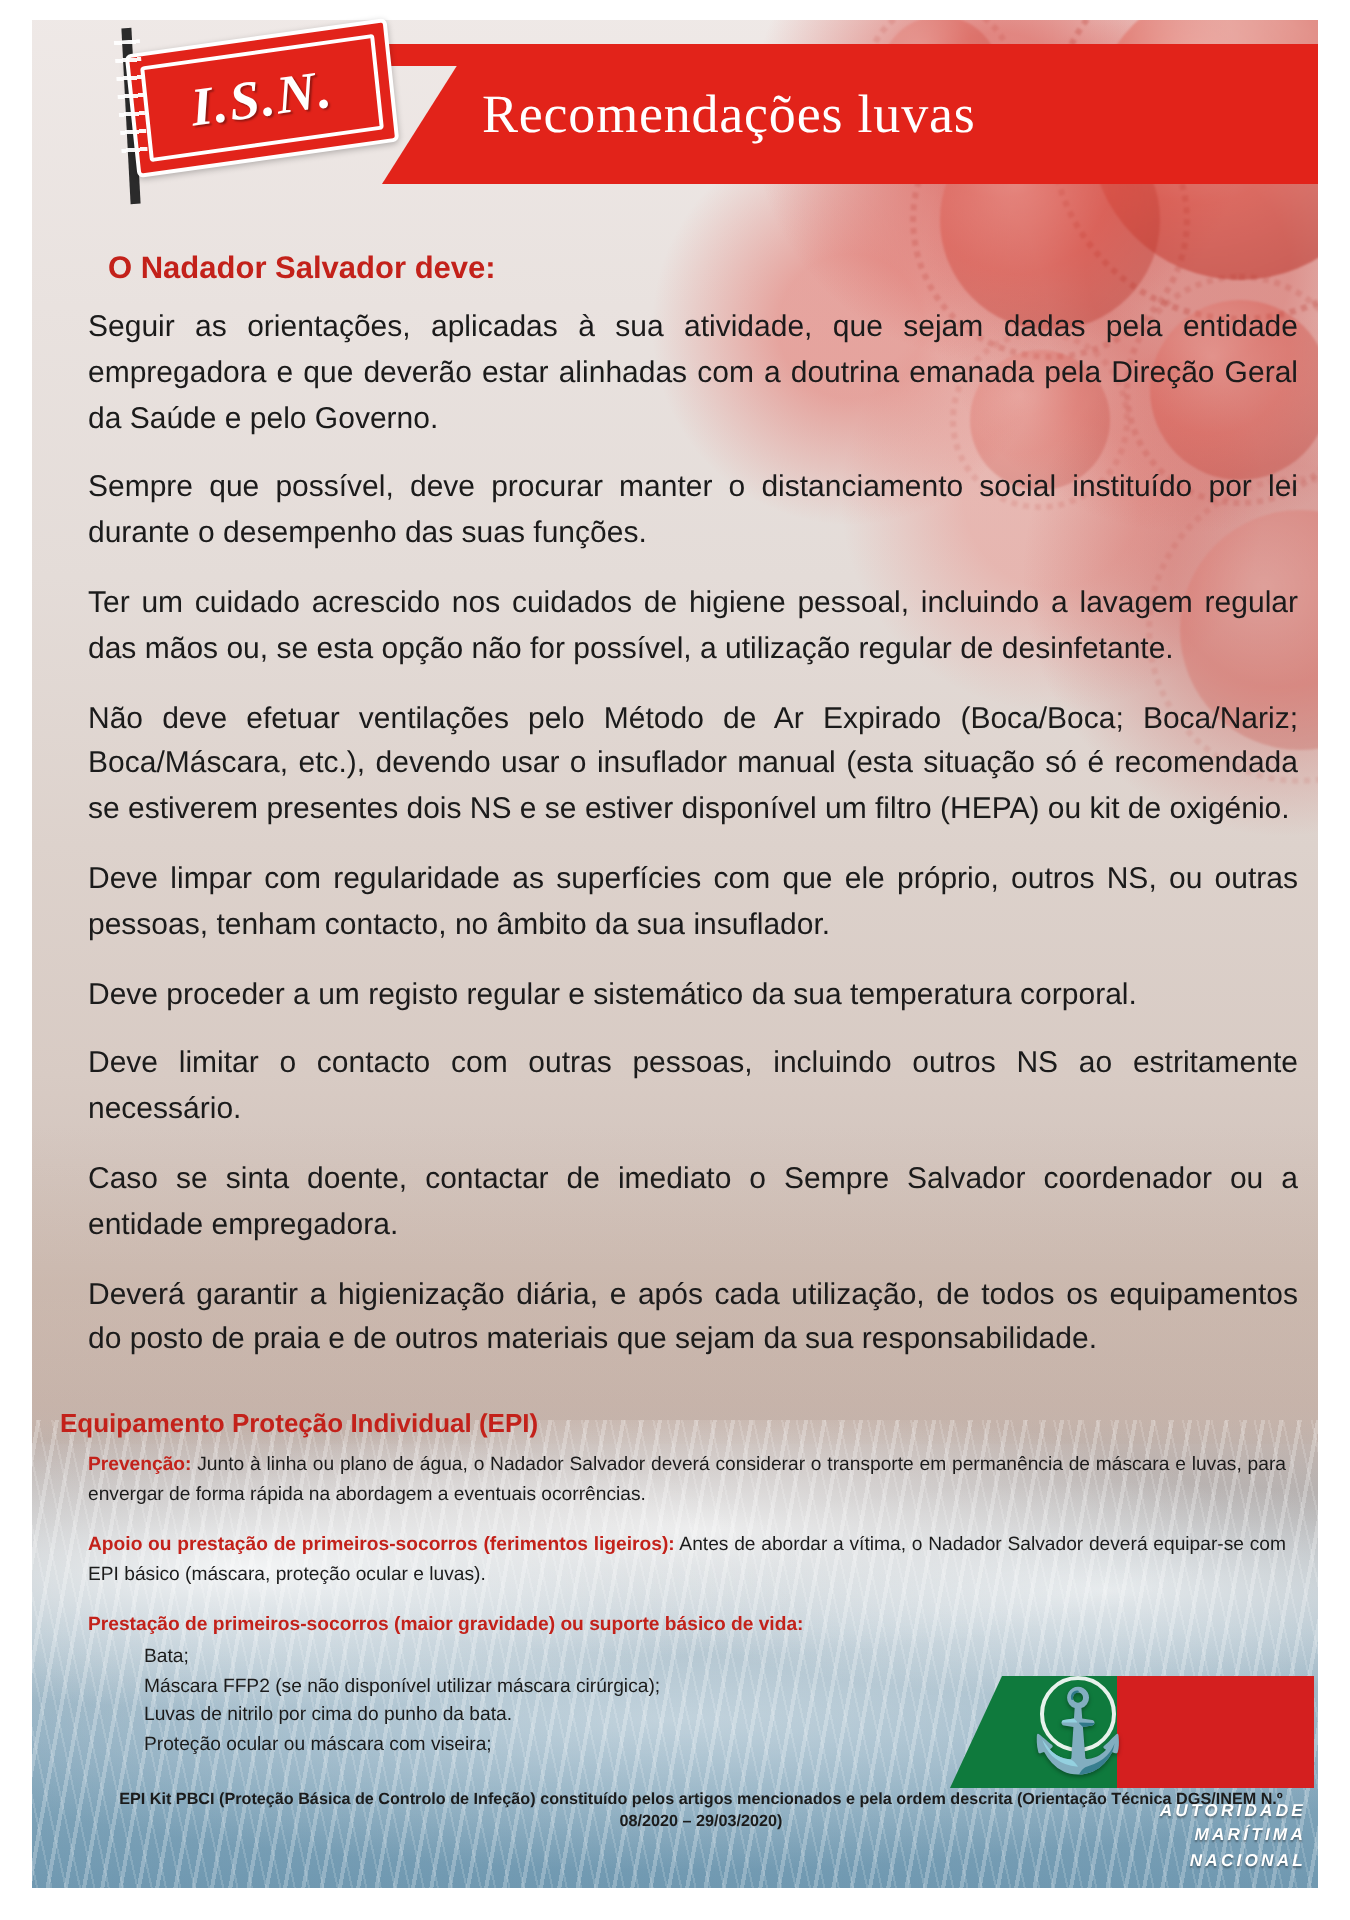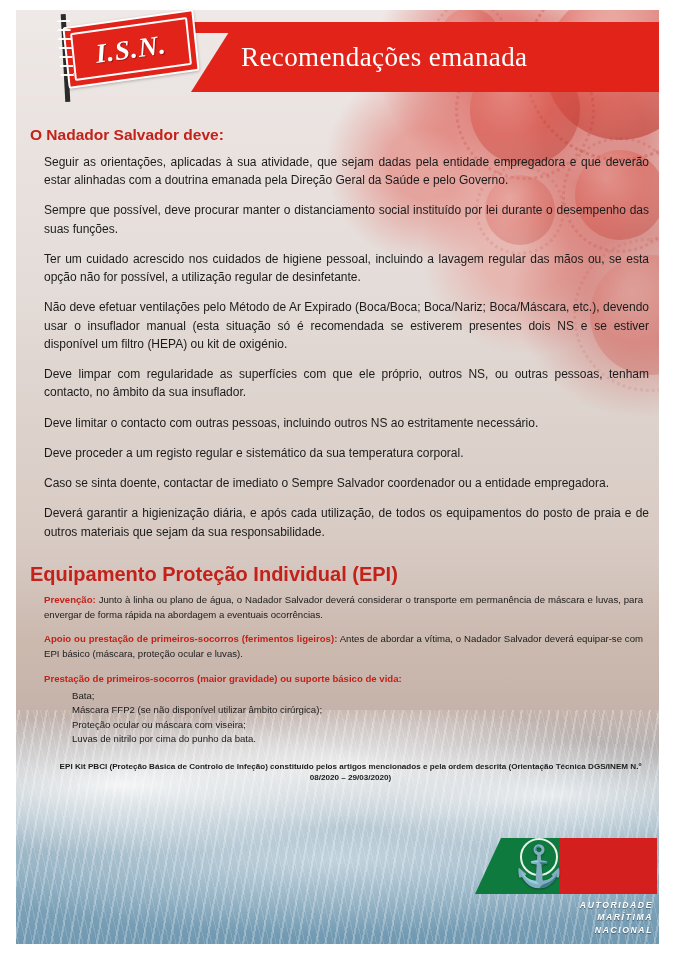--- a/index.html
+++ b/index.html
@@ -221,33 +221,34 @@
     position: absolute;
     left: 30px;
     right: 22px;
     top: 126px;
   }
   h2.sec {
     color: #c3211a;
     font-size: 15.5px;
     font-weight: bold;
     margin-bottom: 9px;
+    margin-left: 24px;
   }
   .para {
-    font-size: 12px;
+    font-size: 15px;
     line-height: 1.52;
     color: #1b1b1b;
     margin: 0 0 12px 14px;
     text-align: justify;
     padding-right: 4px;
   }
 
   h2.sec2 {
     color: #c3211a;
-    font-size: 20px;
+    font-size: 13px;
     font-weight: bold;
     margin: 22px 0 7px 0;
   }
   .epi-block {
     margin: 0 4px 10px 14px;
     font-size: 9.6px;
     line-height: 1.55;
     color: #1b1b1b;
     text-align: justify;
     padding-right: 6px;
@@ -349,65 +350,65 @@
   <div class="foam-streaks"></div>
 
   <div class="margin-t"></div>
   <div class="margin-l"></div>
   <div class="margin-r"></div>
   <div class="margin-b"></div>
 
   <div class="header">
     <div class="title-band-thin"></div>
     <div class="title-band"></div>
-    <div class="title-text">Recomendações emanada</div>
+    <div class="title-text">Recomendações luvas</div>
 
     <div class="logo">
       <div class="flag-pole"></div>
       <div class="flag-body">
         <div class="flag-inner-border"></div>
         <div class="flag-text">I.S.N.</div>
       </div>
       <div class="pole-rings"></div>
     </div>
   </div>
 
   <div class="content">
 
     <h2 class="sec">O Nadador Salvador deve:</h2>
 
     <p class="para">Seguir as orientações, aplicadas à sua atividade, que sejam dadas pela entidade empregadora e que deverão estar alinhadas com a doutrina emanada pela Direção Geral da Saúde e pelo Governo.</p>
     <p class="para">Sempre que possível, deve procurar manter o distanciamento social instituído por lei durante o desempenho das suas funções.</p>
     <p class="para">Ter um cuidado acrescido nos cuidados de higiene pessoal, incluindo a lavagem regular das mãos ou, se esta opção não for possível, a utilização regular de desinfetante.</p>
     <p class="para">Não deve efetuar ventilações pelo Método de Ar Expirado (Boca/Boca; Boca/Nariz; Boca/Máscara, etc.), devendo usar o insuflador manual (esta situação só é recomendada se estiverem presentes dois NS e se estiver disponível um filtro (HEPA) ou kit de oxigénio.</p>
     <p class="para">Deve limpar com regularidade as superfícies com que ele próprio, outros NS, ou outras pessoas, tenham contacto, no âmbito da sua insuflador.</p>
+    <p class="para">Deve proceder a um registo regular e sistemático da sua temperatura corporal.</p>
     <p class="para">Deve limitar o contacto com outras pessoas, incluindo outros NS ao estritamente necessário.</p>
-    <p class="para">Deve proceder a um registo regular e sistemático da sua temperatura corporal.</p>
     <p class="para">Caso se sinta doente, contactar de imediato o Sempre Salvador coordenador ou a entidade empregadora.</p>
     <p class="para">Deverá garantir a higienização diária, e após cada utilização, de todos os equipamentos do posto de praia e de outros materiais que sejam da sua responsabilidade.</p>
 
     <h2 class="sec2">Equipamento Proteção Individual (EPI)</h2>
 
     <p class="epi-block">
       <span class="epi-lead">Prevenção:</span><span> Junto à linha ou plano de água, o Nadador Salvador deverá considerar o transporte em permanência de máscara e luvas, para envergar de forma rápida na abordagem a eventuais ocorrências.</span>
     </p>
 
     <p class="epi-block">
       <span class="epi-lead">Apoio ou prestação de primeiros-socorros (ferimentos ligeiros):</span><span> Antes de abordar a vítima, o Nadador Salvador deverá equipar-se com EPI básico (máscara, proteção ocular e luvas).</span>
     </p>
 
     <p class="epi-block" style="margin-bottom:2px;">
       <span class="epi-lead">Prestação de primeiros-socorros (maior gravidade) ou suporte básico de vida:</span><span></span>
     </p>
 
     <ul class="epi-list">
       <li>Bata;</li>
-      <li>Máscara FFP2 (se não disponível utilizar âmbito cirúrgica);</li>
+      <li>Máscara FFP2 (se não disponível utilizar máscara cirúrgica);</li>
+      <li>Luvas de nitrilo por cima do punho da bata.</li>
       <li>Proteção ocular ou máscara com viseira;</li>
-      <li>Luvas de nitrilo por cima do punho da bata.</li>
     </ul>
 
     <p class="epi-note">EPI Kit PBCI (Proteção Básica de Controlo de Infeção) constituído pelos artigos mencionados e pela ordem descrita (Orientação Técnica DGS/INEM N.º 08/2020 – 29/03/2020)</p>
   </div>
 
   <div class="amn">
     <div class="amn-band"></div>
     <div class="amn-crest">
       <div class="crest-ring"></div>
       <div class="crest-anchor">⚓</div>

